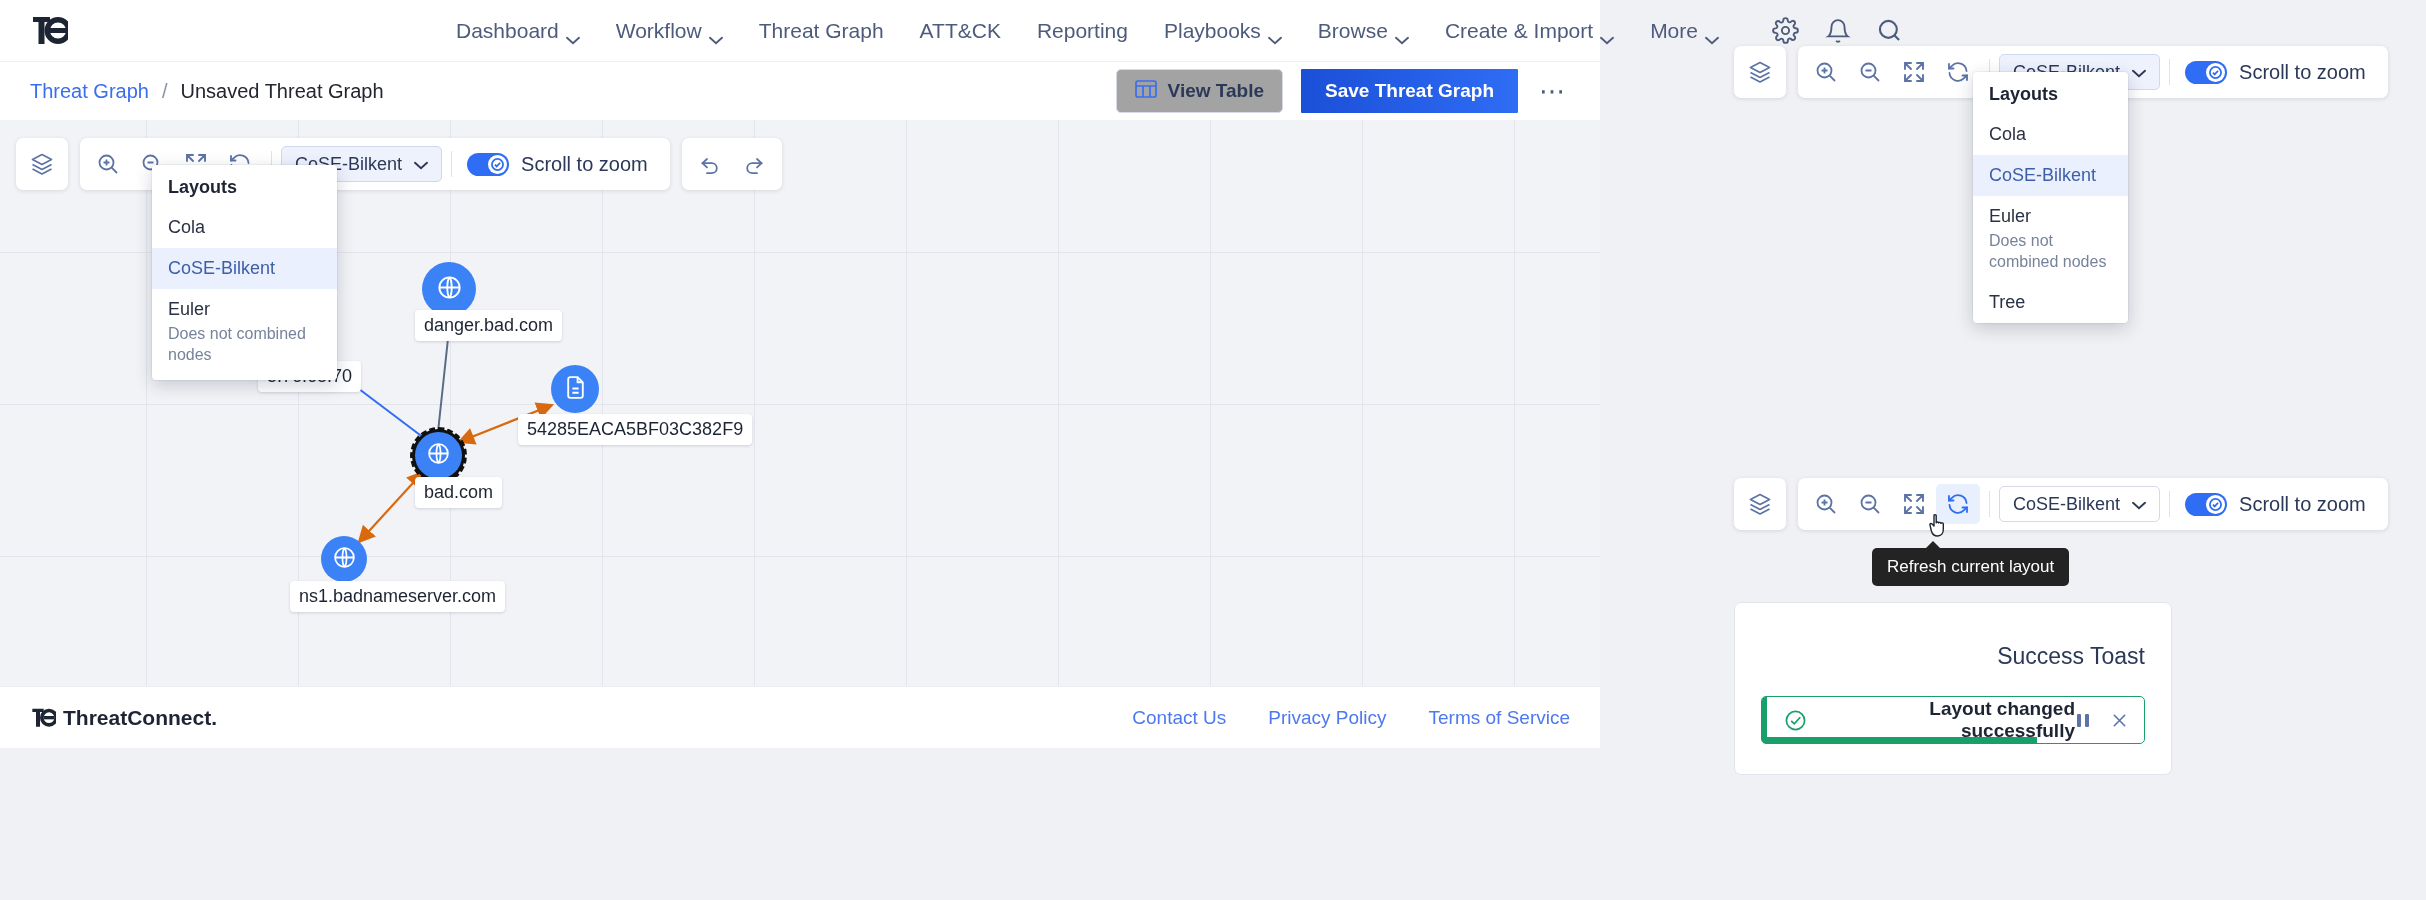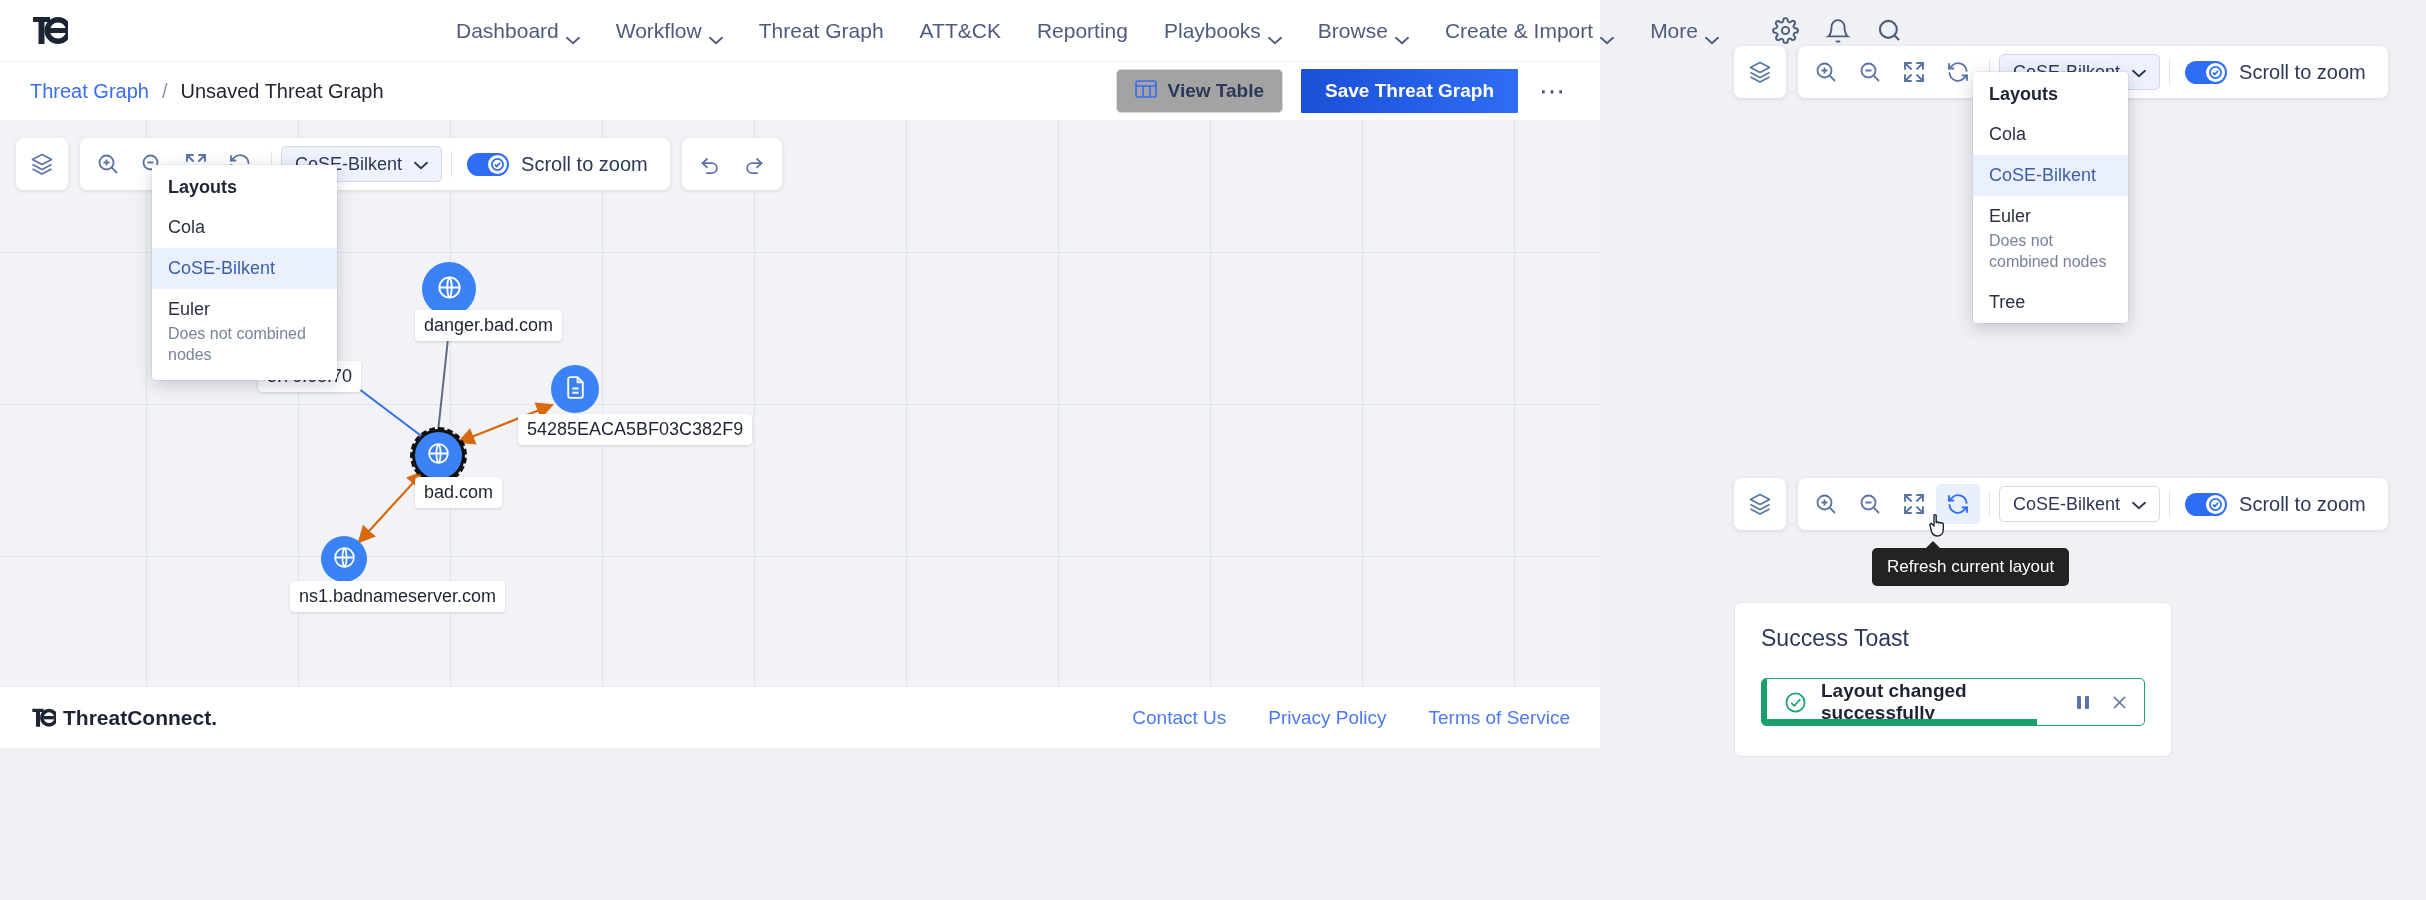--- a/index.html
+++ b/index.html
@@ -144,21 +144,22 @@
   }
   .tooltip::before {
     content:""; position:absolute; top:-7px; left: 53px;
     border-left: 8px solid transparent; border-right: 8px solid transparent;
     border-bottom: 8px solid #232323;
   }
   .cursor-ico { position:absolute; color:#1d2433; }
 
   .toast-card {
     position:absolute; background:#fff; border: 1px solid #e2e5ec; border-radius: 7px;
-    padding: 22px 26px 30px;
+    padding: 40px 26px 30px;
+    text-align: right;
   }
   .toast-title { font-size: 23px; color:#2b3857; font-weight:400; margin-bottom: 26px; }
   .toast {
     border: 1px solid #19a06a; border-radius: 5px; background:#fff;
     height: 48px; display:flex; align-items:center; padding: 0 16px;
     position:relative; overflow:hidden;
   }
   .toast-left-bar { position:absolute; left:0; top:0; bottom:0; width: 5px; background:#19a06a; }
   .toast-msg { font-size: 19px; color:#1d2433; font-weight:700; margin-left: 14px; }
   .toast-acts { margin-left:auto; display:flex; align-items:center; gap: 20px; color:#5c73a6; }

